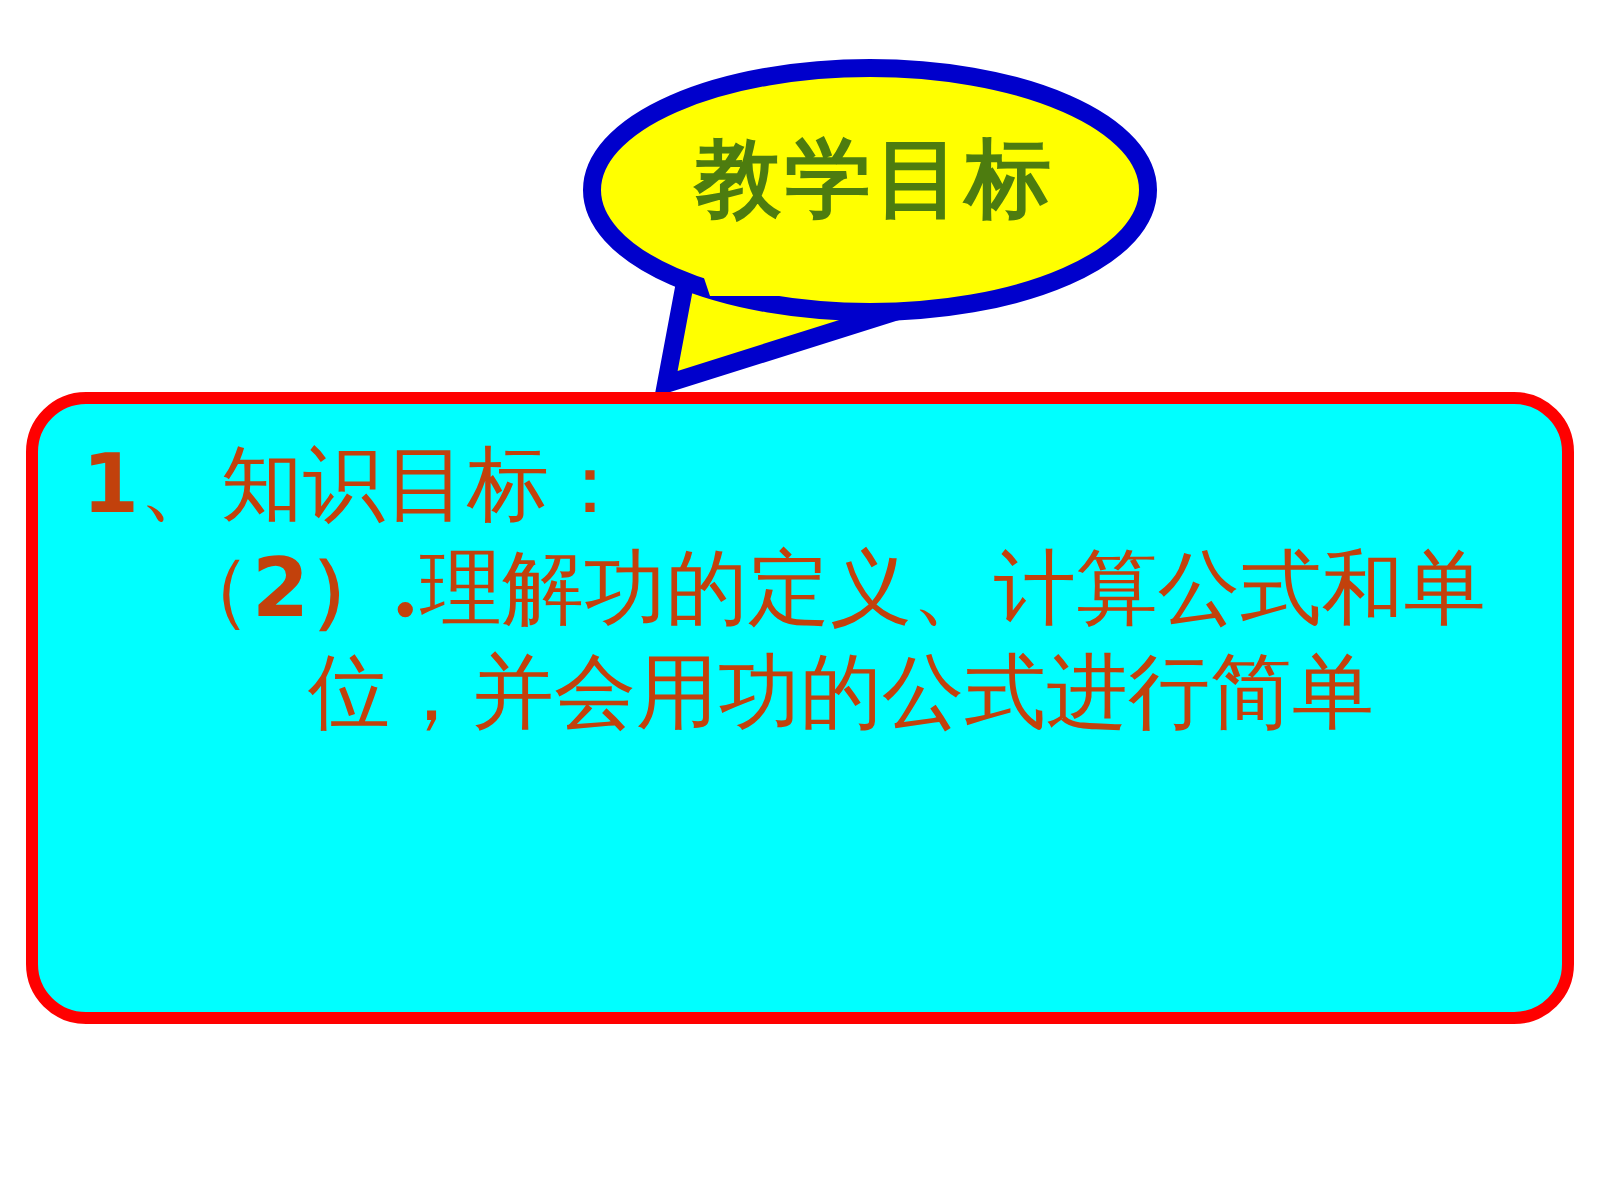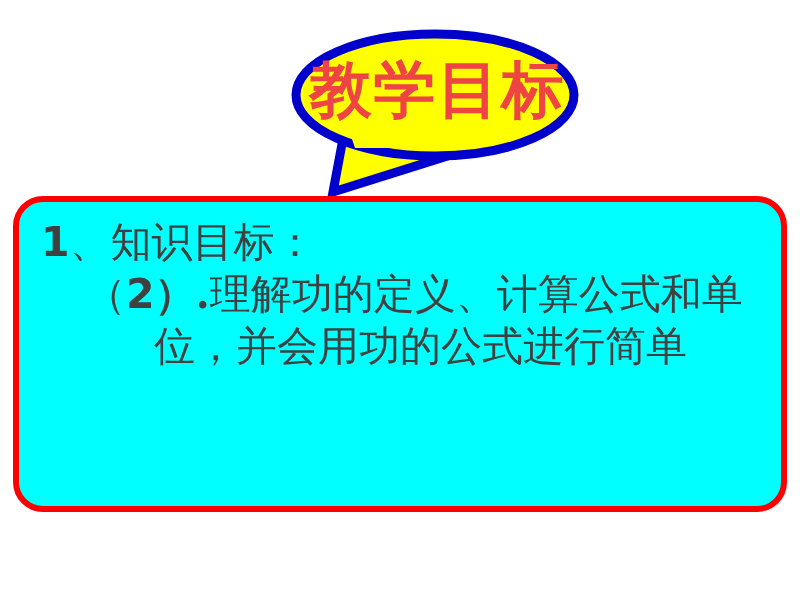--- a/index.html
+++ b/index.html
@@ -33,23 +33,23 @@
   }
   #bubble-title {
     position: absolute;
     left: 0;
     top: 31px;
     width: 305px;
     height: 70px;
     display: flex;
     align-items: center;
     justify-content: center;
-    color: #ef4444;
+    color: #4d7c0f;
     font-family: "DejaVu Serif", "Liberation Serif", serif;
-    font-size: 62px;
+    font-size: 43px;
     font-weight: 700;
     letter-spacing: 2px;
     line-height: 1;
     white-space: nowrap;
     z-index: 3;
   }
 
   
   #content-box {
     position: absolute;
@@ -63,21 +63,21 @@
     border-radius: 30px;
   }
   #content-list {
     position: absolute;
     left: 0;
     top: 0;
     width: 100%;
     height: 100%;
     box-sizing: border-box;
     padding: 14px 22px 0 22px;
-    color: #404040;
+    color: #c2410c;
     font-family: "DejaVu Serif", "Liberation Serif", serif;
     font-size: 41px;
     line-height: 52px;
     white-space: nowrap;
   }
   .line {
     display: block;
     white-space: nowrap;
   }
   .line-heading {

